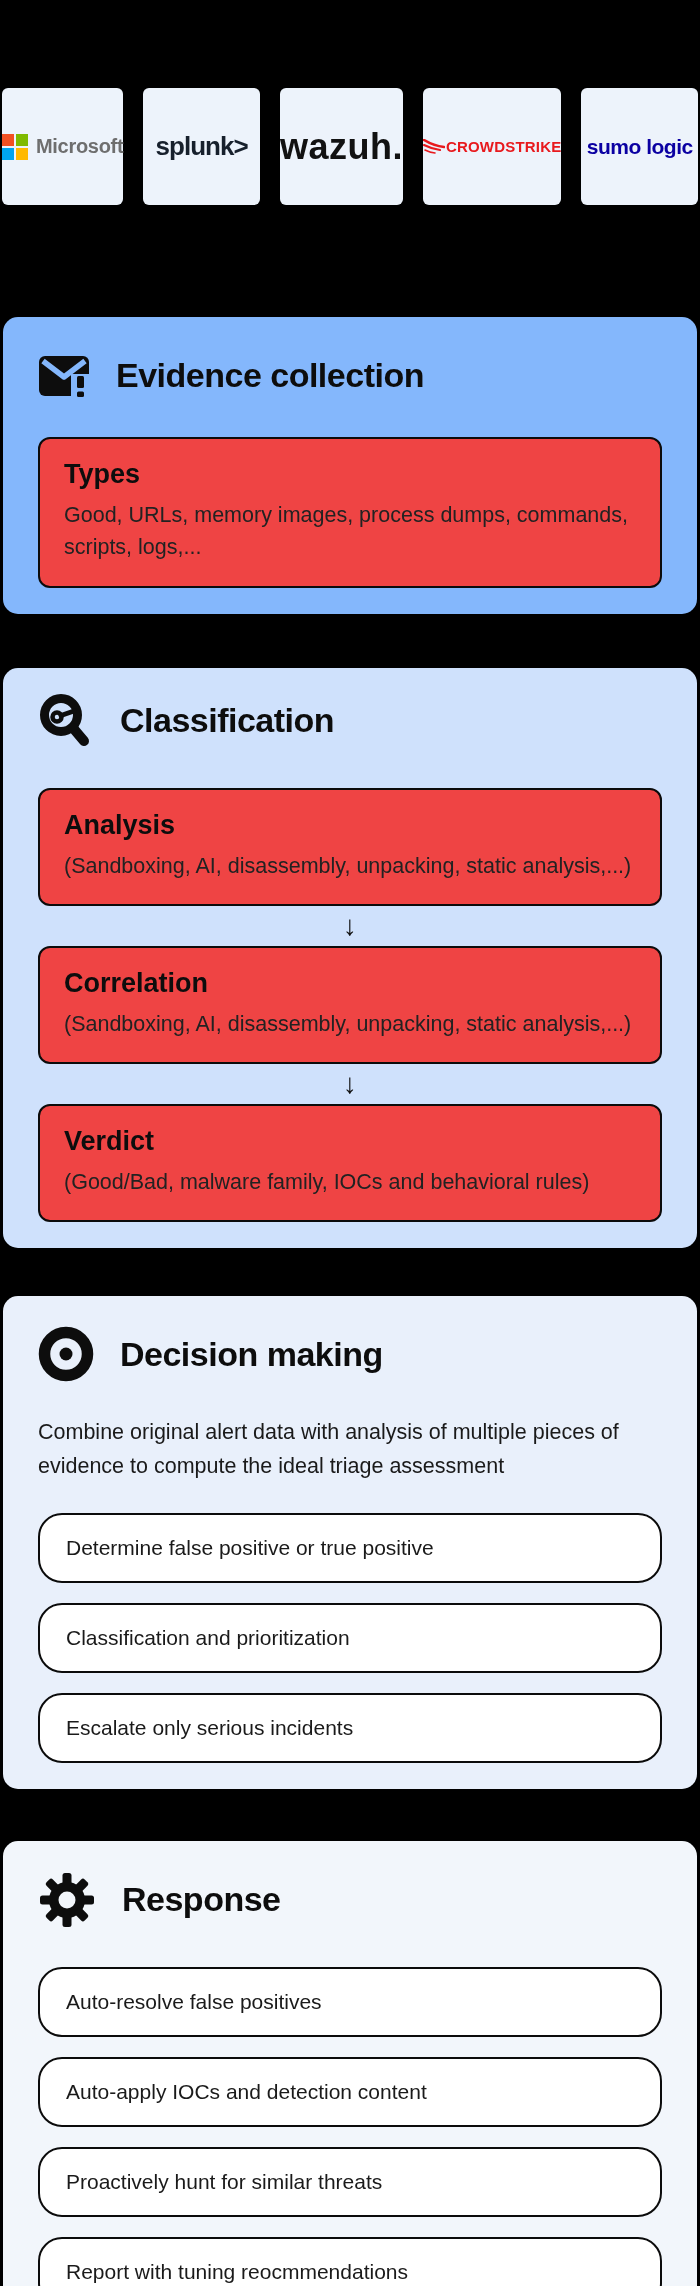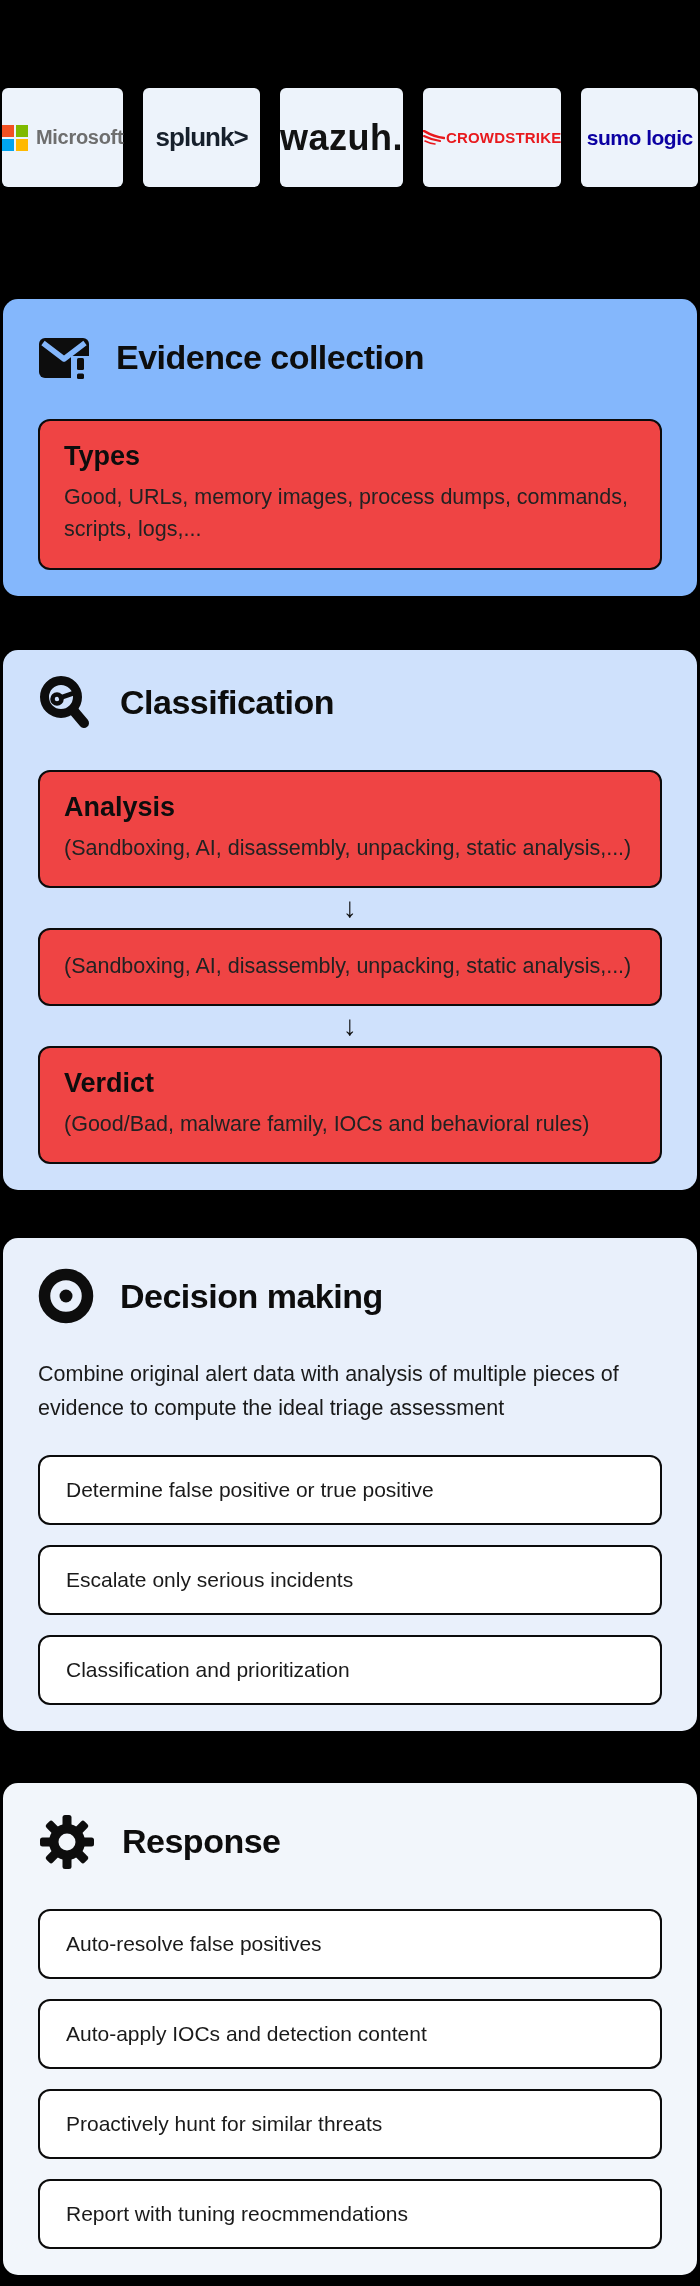--- a/index.html
+++ b/index.html
@@ -2,21 +2,21 @@
 <html><head>
 <meta charset="utf-8">
 <style>
   html,body{margin:0;padding:0;}
   body{
     width:700px;height:2286px;background:#000;overflow:hidden;
     font-family:"Liberation Sans","DejaVu Sans",sans-serif;color:#101010;
   }
   
   .logos{display:flex;gap:20px;padding:0 2px;margin-top:88px;}
-  .logo-card{flex:1;height:99px;background:#edf3fb;border-radius:6px;
+  .logo-card{flex:1;height:117px;background:#edf3fb;border-radius:6px;
     display:flex;align-items:center;justify-content:center;}
   .ms-wrap{display:flex;align-items:center;gap:8px;}
   .ms-squares{display:grid;grid-template-columns:12px 12px;grid-template-rows:12px 12px;gap:2px;}
   .ms-squares i{display:block;}
   .ms-sq1{background:#f25022}.ms-sq2{background:#7fba00}.ms-sq3{background:#00a4ef}.ms-sq4{background:#ffb900}
   .ms-text{color:#6e6e6e;font-size:20px;font-weight:600;letter-spacing:-0.3px;}
   .splunk-text{color:#17202c;font-size:26px;font-weight:bold;letter-spacing:-1px;}
   .wazuh-text{color:#121212;font-size:36px;font-weight:bold;letter-spacing:0.5px;}
   .cs-wrap{display:flex;align-items:center;gap:1px;}
   .cs-text{color:#e8191d;font-size:15px;font-weight:bold;letter-spacing:0.2px;}
@@ -34,21 +34,21 @@
   .hdr-mb-invest{margin-bottom:38px;}
   .hdr-mb-decision{margin-bottom:34px;}
   .hdr-mb-response{margin-bottom:38px;}
   
   .card{background:#ef4444;border:2px solid #0b0b0b;border-radius:12px;padding:20px 24px 22px;}
   .card h3{margin:0 0 9px 0;font-size:27px;font-weight:bold;color:#0d0d0d;}
   .card p{margin:0;font-size:21.5px;line-height:1.5;color:#222;}
   .arrow-row{display:flex;justify-content:center;align-items:center;height:40px;
     font-size:28px;font-weight:bold;color:#111;}
   .intro{margin:0 0 30px 0;font-size:21.5px;line-height:1.55;color:#1a1a1a;max-width:660px;}
-  .item-card{background:#fff;border:2px solid #0b0b0b;border-radius:12px;
+  .item-card{background:#fff;border:2px solid #0b0b0b;border-radius:24px;
     padding:21px 26px;font-size:21px;color:#1a1a1a;}
   .item-card + .item-card{margin-top:20px;}
   .steps .card + .arrow-row, .steps .arrow-row + .card{margin-top:0;}
 </style>
 </head>
 <body>
 
 <div class="logos">
   <div class="logo-card">
     <div class="ms-wrap">
@@ -113,20 +113,21 @@
     </span>
     <h2>Classification</h2>
   </div>
   <div class="steps">
     <div class="card">
       <h3>Analysis</h3>
       <p>(Sandboxing, AI, disassembly, unpacking, static analysis,...)</p>
     </div>
     <div class="arrow-row">↓</div>
     <div class="card">
+      <h3>Correlation</h3>
       <p>(Sandboxing, AI, disassembly, unpacking, static analysis,...)</p>
     </div>
     <div class="arrow-row">↓</div>
     <div class="card">
       <h3>Verdict</h3>
       <p>(Good/Bad, malware family, IOCs and behavioral rules)</p>
     </div>
   </div>
 </section>
 
@@ -136,22 +137,22 @@
       <svg width="56" height="56" viewBox="0 0 56 56">
         <circle cx="28" cy="28" r="21.5" stroke="#0d0d0d" stroke-width="11.5" fill="none"></circle>
         <circle cx="28" cy="28" r="6.5" fill="#0d0d0d"></circle>
       </svg>
     </span>
     <h2>Decision making</h2>
   </div>
   <p class="intro">Combine original alert data with analysis of multiple pieces of evidence to compute the ideal triage assessment</p>
   <div>
     <div class="item-card">Determine false positive or true positive</div>
+    <div class="item-card">Classification and prioritization</div>
     <div class="item-card">Escalate only serious incidents</div>
-    <div class="item-card">Classification and prioritization</div>
   </div>
 </section>
 
 <section class="panel panel-response">
   <div class="panel-header hdr-mb-response">
     <span class="icon">
       <svg width="58" height="58" viewBox="0 0 58 58">
         <g fill="#0d0d0d">
           <circle cx="29" cy="29" r="18"></circle>
           <rect x="24.5" y="2" width="9" height="13" rx="2.5"></rect>

